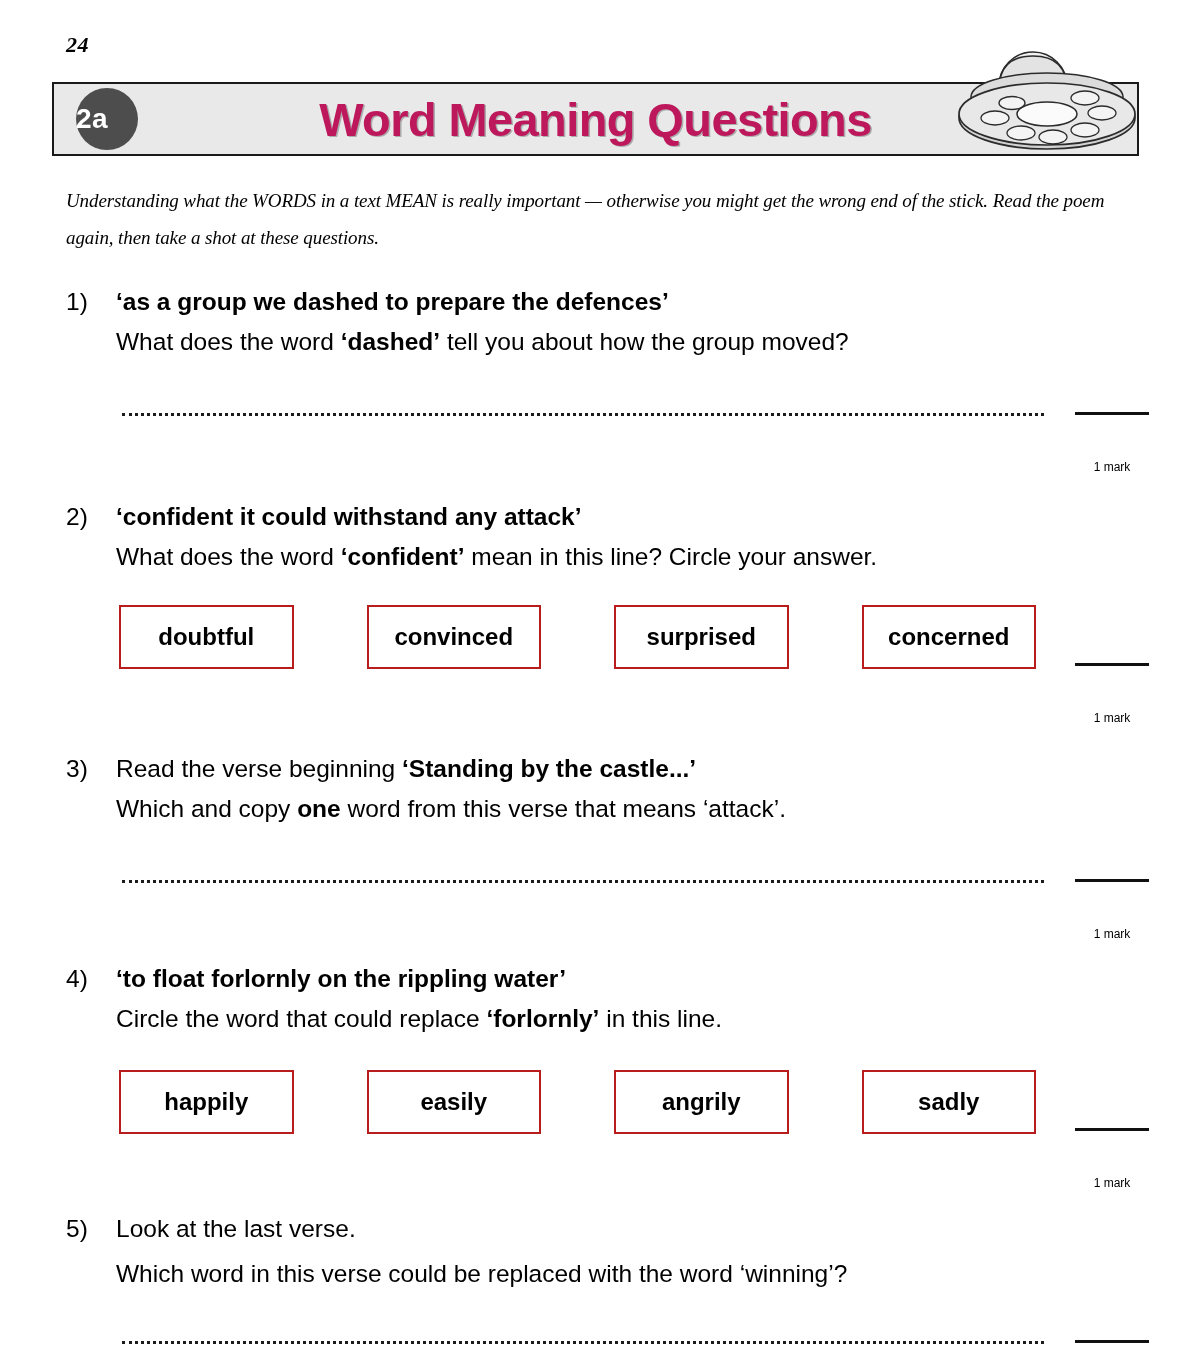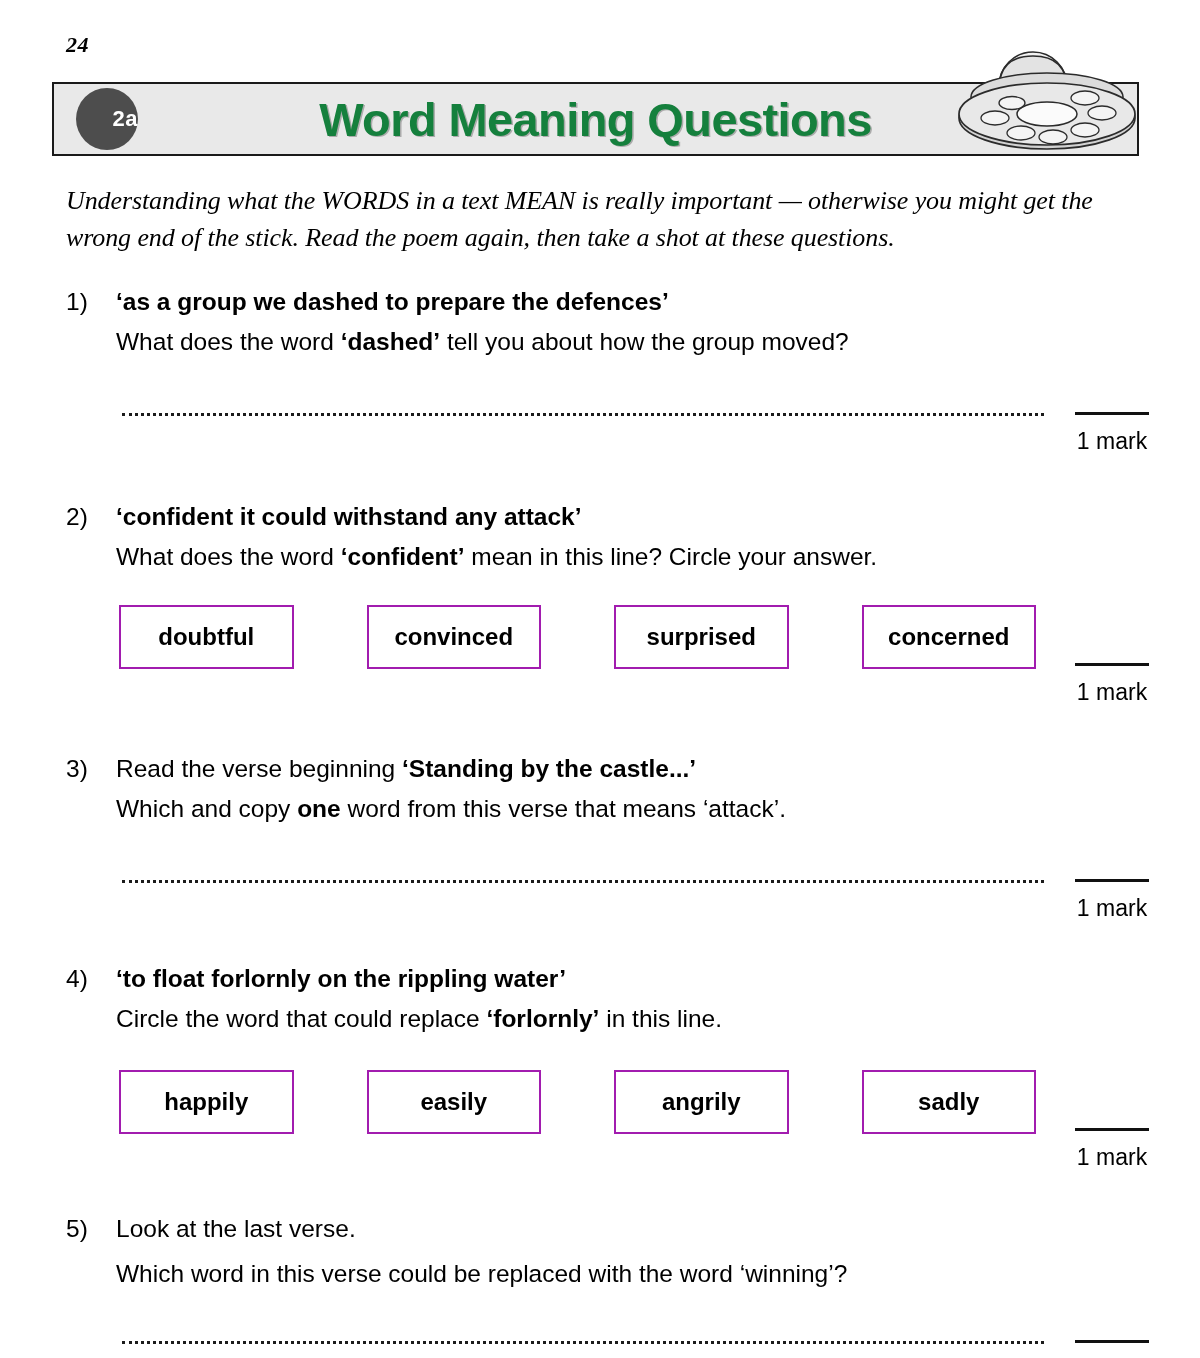--- a/index.html
+++ b/index.html
@@ -44,58 +44,58 @@
     left: 0;
     right: 0;
     top: 50%;
     transform: translateY(-50%);
     text-align: center;
     font-family: "Liberation Sans Narrow", "Liberation Sans", sans-serif;
     font-weight: bold;
     font-size: 47px;
     letter-spacing: -0.6px;
     white-space: nowrap;
-    color: #15803d;
+    color: #be185d;
     text-shadow: 1.5px 1.5px 0 rgba(120,120,120,0.55);
   }
   .badge {
     position: absolute;
     left: 22px;
     top: 50%;
     transform: translateY(-50%);
     width: 62px;
     height: 62px;
     border-radius: 50%;
     background: #4d4d4d;
     color: #ffffff;
     display: flex;
     align-items: center;
-    justify-content: flex-end;
-    font-size: 22px;
+    justify-content: flex-start;
+    font-size: 28px;
     font-weight: bold;
     letter-spacing: 0.5px;
   }
   .ufo {
     position: absolute;
     left: 955px;
     top: 50px;
     width: 190px;
     height: 115px;
     pointer-events: none;
   }
 
   
   .intro {
     position: absolute;
     left: 66px;
     top: 182px;
     width: 1060px;
     font-family: "Liberation Serif", serif;
     font-style: italic;
-    font-size: 26px;
+    font-size: 19px;
     line-height: 37px;
     letter-spacing: -0.1px;
   }
 
   
   .question {
     position: absolute;
     left: 66px;
     width: 1080px;
   }
@@ -138,37 +138,38 @@
     position: absolute;
     width: 74px;
     text-align: center;
   }
   .mark-rule {
     width: 74px;
     height: 0;
     border-top: 3px solid #111111;
   }
   .mark-label {
-    font-size: 23px;
+    font-size: 12px;
     padding-top: 16px;
     line-height: 20px;
+    margin-top: 26px;
   }
 
   
   .options {
     position: absolute;
     left: 119px;
     width: 925px;
     display: flex;
     justify-content: flex-start;
   }
   .option-box {
     width: 176px;
     height: 64px;
-    border: 2px solid #a21caf;
+    border: 2px solid #b91c1c;
     background: #ffffff;
     box-sizing: border-box;
     display: flex;
     align-items: center;
     justify-content: center;
     font-size: 24px;
     font-weight: bold;
     margin-right: 73px;
   }
   .option-box:last-child {

